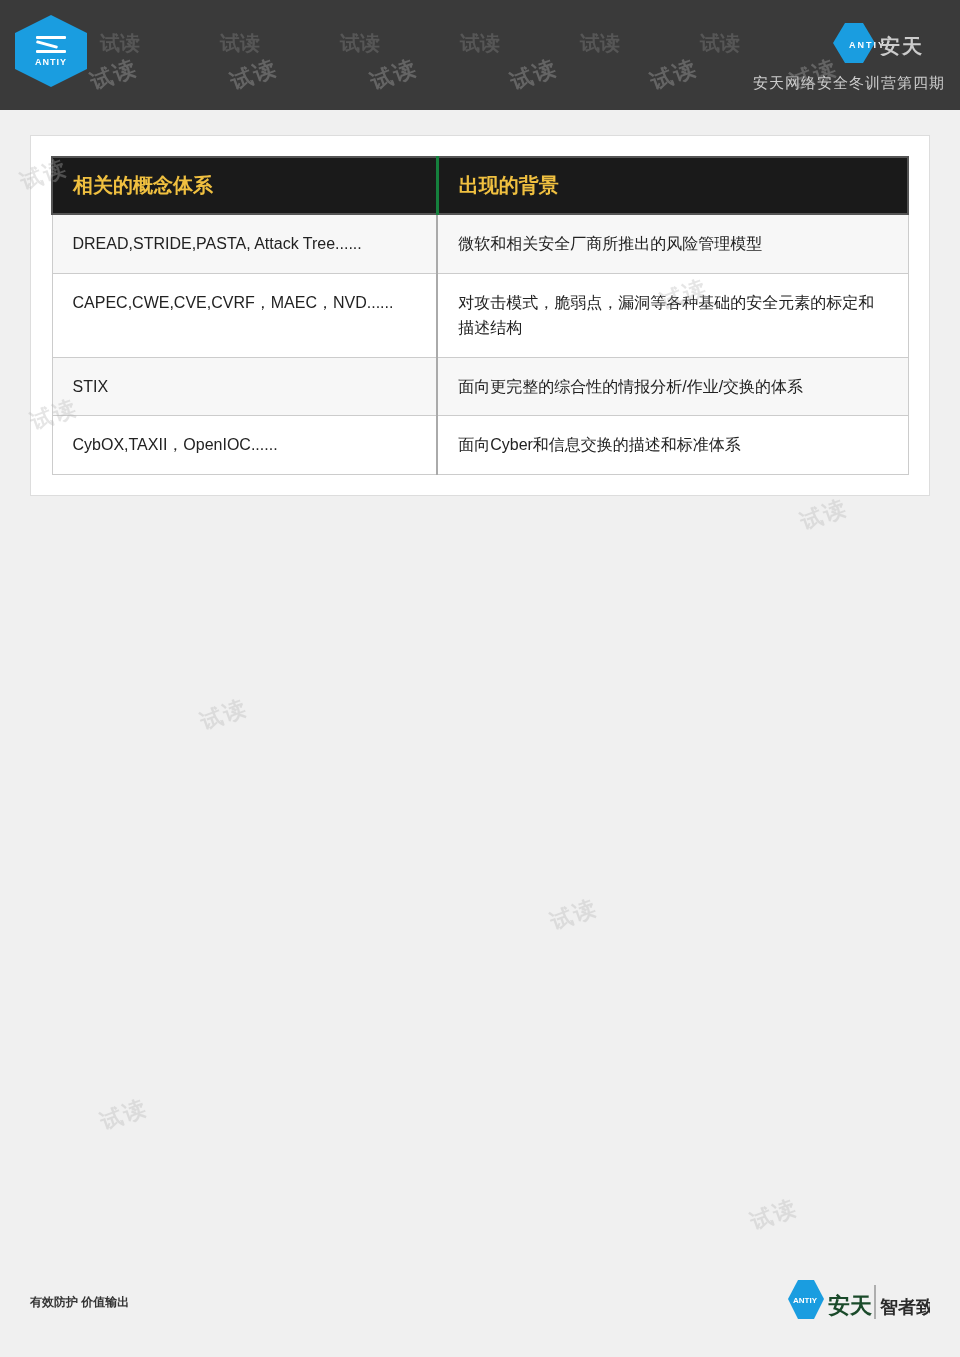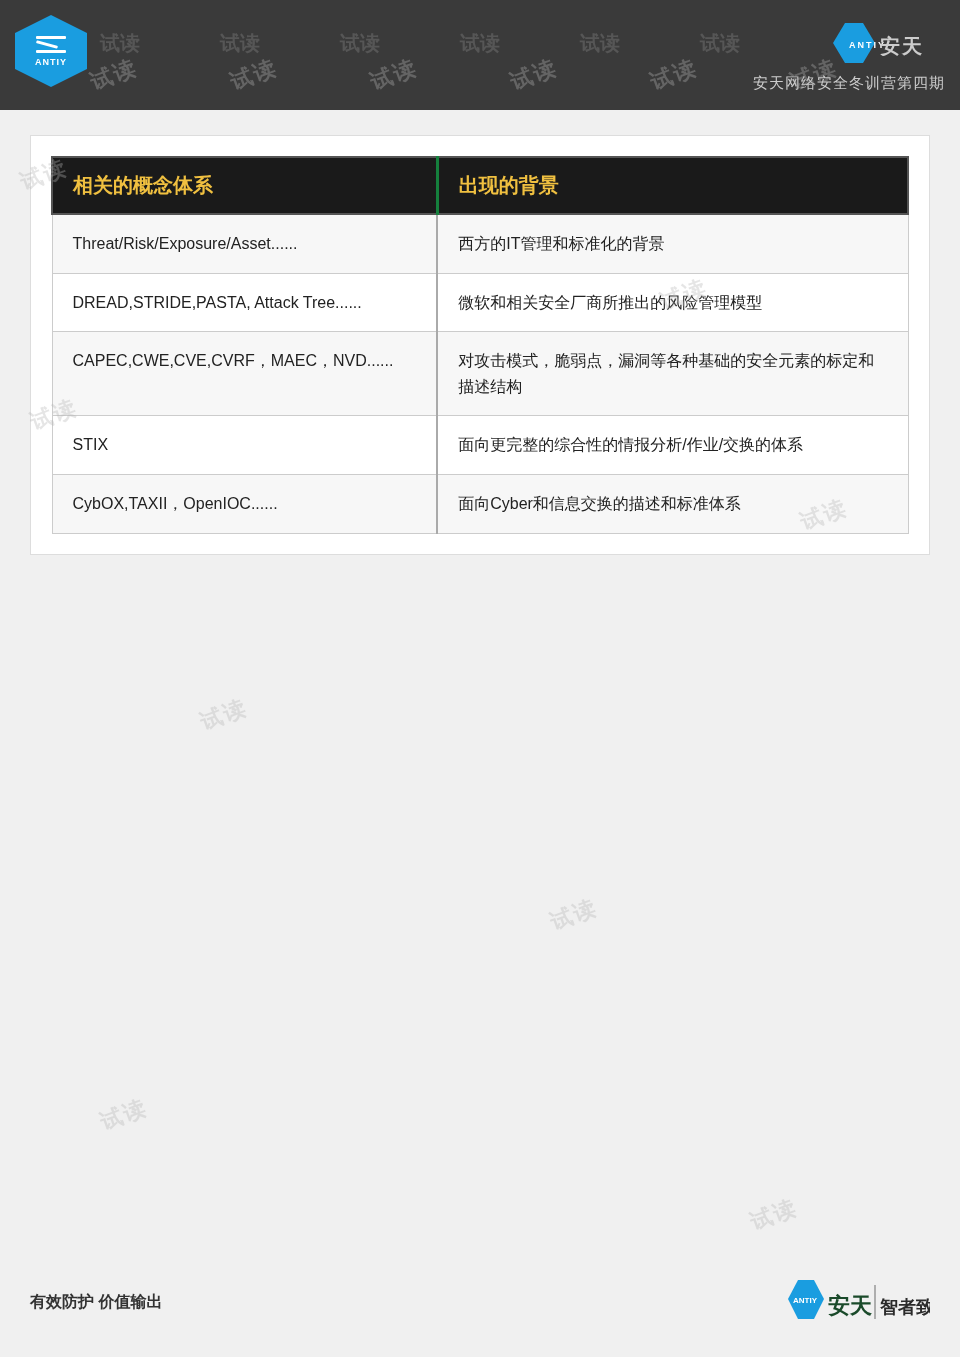--- a/index.html
+++ b/index.html
@@ -175,21 +175,21 @@
       bottom: 30px;
       left: 30px;
       right: 30px;
       display: flex;
       justify-content: space-between;
       align-items: center;
     }
 
     .footer-left {
       color: #333;
-      font-size: 16px;
+      font-size: 12px;
       font-weight: bold;
     }
 
     .footer-right {
       display: flex;
       align-items: center;
       gap: 5px;
     }
   </style>
 </head>
@@ -247,24 +247,20 @@
 
 <div class="main">
   <table class="content-table">
     <thead>
       <tr>
         <th>相关的概念体系</th>
         <th class="right-header">出现的背景</th>
       </tr>
     </thead>
     <tbody id="table-body">
-    <tr>
-          <td class="left-col">Threat/Risk/Exposure/Asset......</td>
-          <td class="right-col">西方的IT管理和标准化的背景</td>
-        </tr>
         <tr>
           <td class="left-col">DREAD,STRIDE,PASTA, Attack Tree......</td>
           <td class="right-col">微软和相关安全厂商所推出的风险管理模型</td>
         </tr>
         <tr>
           <td class="left-col">CAPEC,CWE,CVE,CVRF，MAEC，NVD......</td>
           <td class="right-col">对攻击模式，脆弱点，漏洞等各种基础的安全元素的标定和描述结构</td>
         </tr>
         <tr>
           <td class="left-col">STIX</td>

